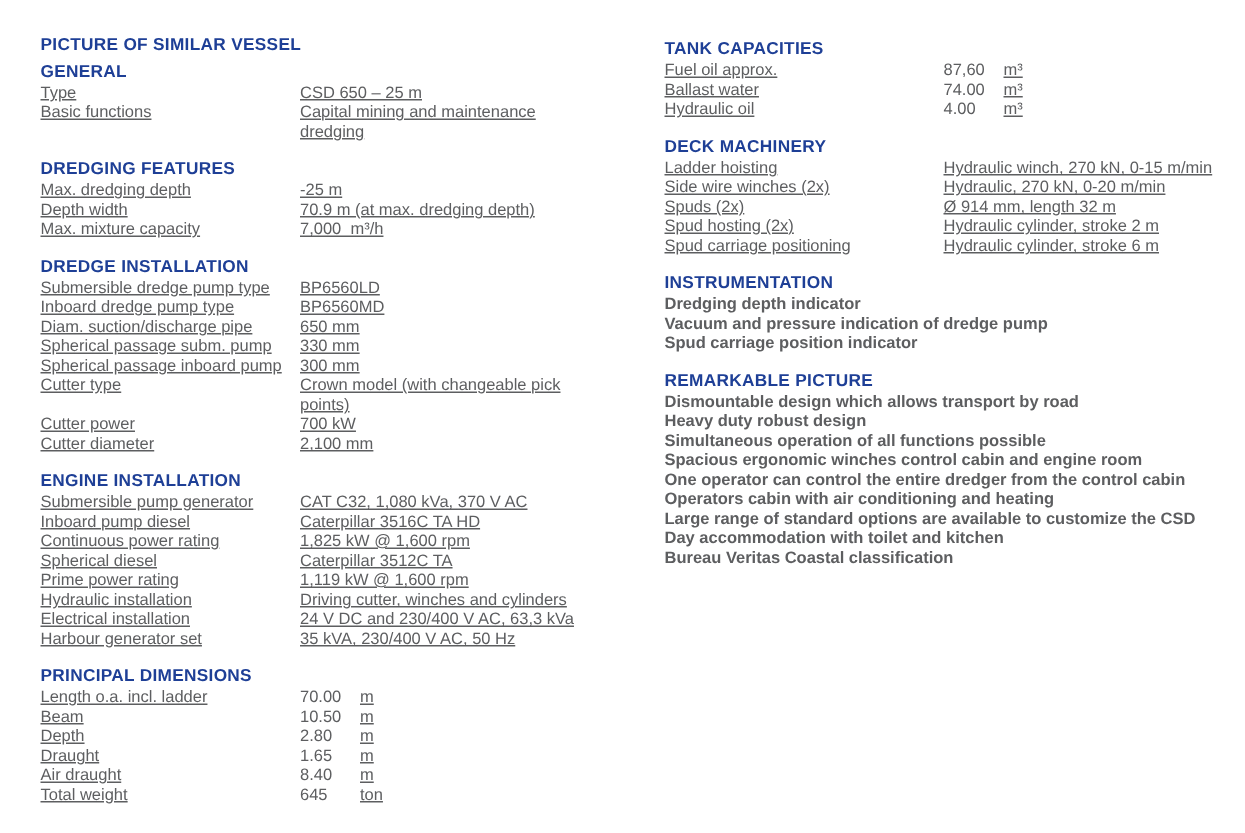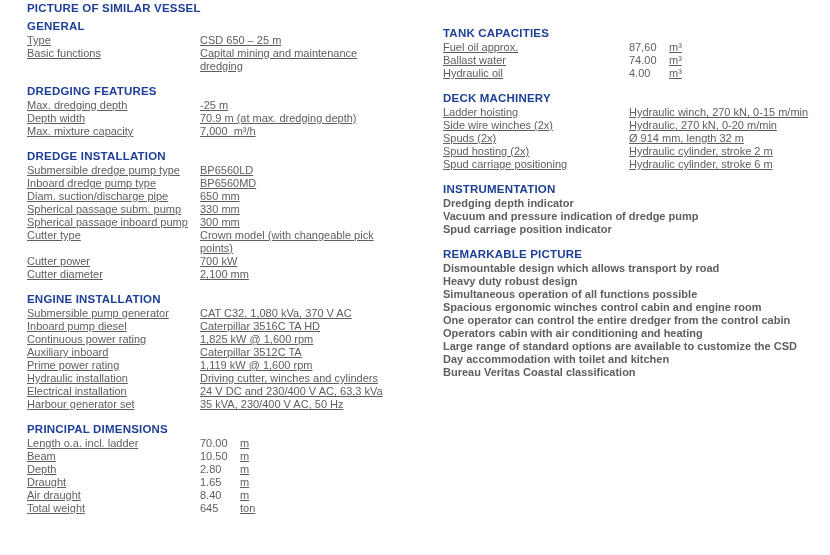--- a/index.html
+++ b/index.html
@@ -7,21 +7,21 @@
     --body:#5d5e60;
     --bg:#ffffff;
   }
   html,body{margin:0;padding:0;}
   body{
     width:830px;height:555px;position:relative;overflow:hidden;
     background:var(--bg);
     font-family:"Liberation Sans", sans-serif;
   }
   .col{position:absolute;}
-  .col-left{left:27px;top:2px;width:392px;}
+  .col-left{left:27px;top:24px;width:392px;}
   .col-right{left:443px;top:27px;width:387px;}
   .page-title{
     font-size:11.5px;font-weight:bold;color:var(--heading);
     margin:0 0 5px 0;line-height:13px;letter-spacing:0.2px;
   }
   .spec-section{margin:0 0 12px 0;}
   .section-heading{
     font-size:11.5px;font-weight:bold;color:var(--heading);
     margin:0 0 1px 0;line-height:13px;letter-spacing:0.2px;
   }
@@ -121,21 +121,21 @@
         </div>
         <div class="row">
           <span class="label">Inboard pump diesel</span>
           <span class="value">Caterpillar 3516C TA HD</span>
         </div>
         <div class="row">
           <span class="label">Continuous power rating</span>
           <span class="value">1,825 kW @ 1,600 rpm</span>
         </div>
         <div class="row">
-          <span class="label">Auxiliary inboard</span>
+          <span class="label">Spherical diesel</span>
           <span class="value">Caterpillar 3512C TA</span>
         </div>
         <div class="row">
           <span class="label">Prime power rating</span>
           <span class="value">1,119 kW @ 1,600 rpm</span>
         </div>
         <div class="row">
           <span class="label">Hydraulic installation</span>
           <span class="value">Driving cutter, winches and cylinders</span>
         </div>

